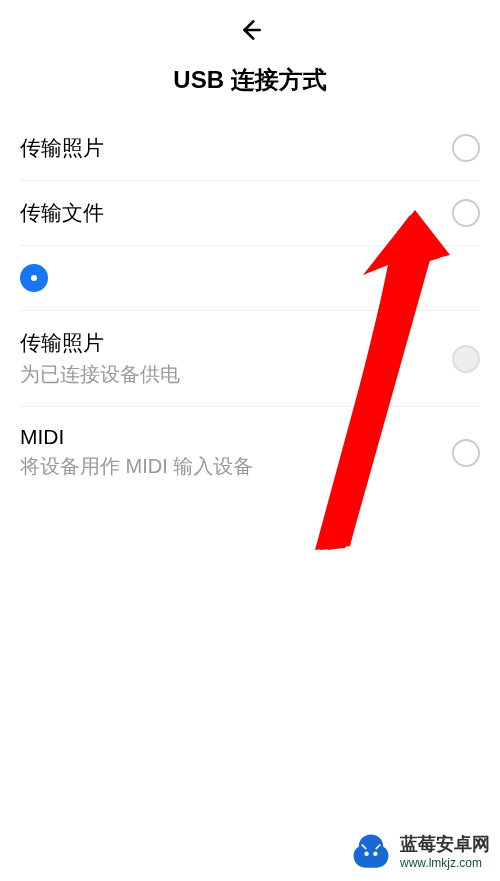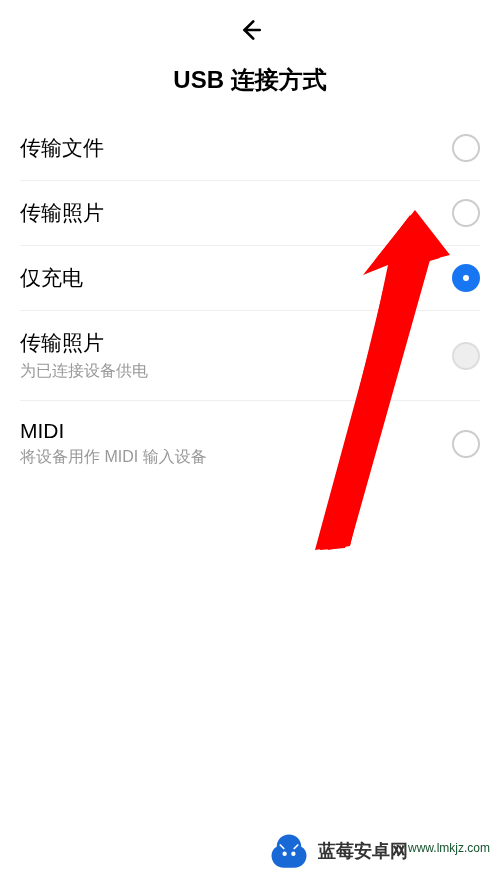--- a/index.html
+++ b/index.html
@@ -53,21 +53,21 @@
     .option-text {
       display: flex;
       flex-direction: column;
       gap: 4px;
     }
     .option-title {
       font-size: 21px;
       color: #000;
     }
     .option-sub {
-      font-size: 16px;
+      font-size: 20px;
       color: #999;
     }
     .radio {
       width: 28px;
       height: 28px;
       border-radius: 50%;
       border: 2px solid #ccc;
       flex-shrink: 0;
       position: relative;
     }
@@ -105,21 +105,21 @@
       display: flex;
       align-items: center;
       gap: 8px;
     }
     .wm-logo {
       width: 42px;
       height: 42px;
     }
     .wm-text {
       display: flex;
-      flex-direction: row;
+      flex-direction: column;
       line-height: 1.2;
     }
     .wm-title {
       font-size: 18px;
       font-weight: 700;
       color: #333;
     }
     .wm-url {
       font-size: 12px;
       color: #14532d;
@@ -135,36 +135,33 @@
       <line x1="7" y1="12" x2="21" y2="12"></line>
     </svg>
   </div>
   <h1 class="page-title">USB 连接方式</h1>
 </div>
 
 <div class="options">
 
   <div class="option">
     <div class="option-text">
+      <span class="option-title">传输照片</span>
+    </div>
+    <div class="radio"></div>
+  </div>
+
+  <div class="option">
+    <div class="option-text">
       <span class="option-title">传输文件</span>
     </div>
     <div class="radio"></div>
   </div>
 
   <div class="option">
-    <div class="option-text">
-      <span class="option-title">传输照片</span>
-    </div>
-    <div class="radio"></div>
-  </div>
-
-  <div class="option">
-    <div class="option-text">
-      <span class="option-title">仅充电</span>
-    </div>
     <div class="radio selected"></div>
   </div>
 
   <div class="option">
     <div class="option-text">
       <span class="option-title">传输照片</span>
       <span class="option-sub">为已连接设备供电</span>
     </div>
     <div class="radio disabled"></div>
   </div>

